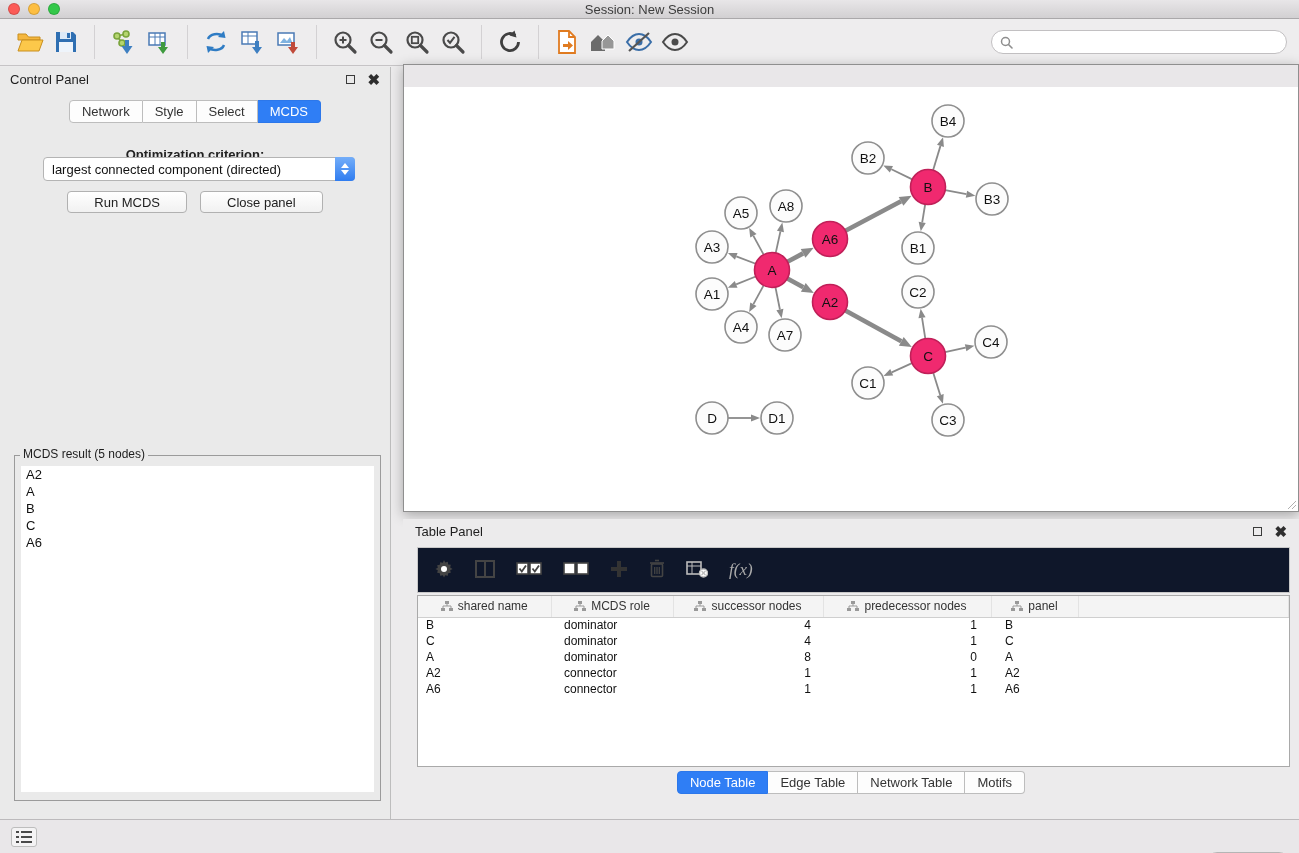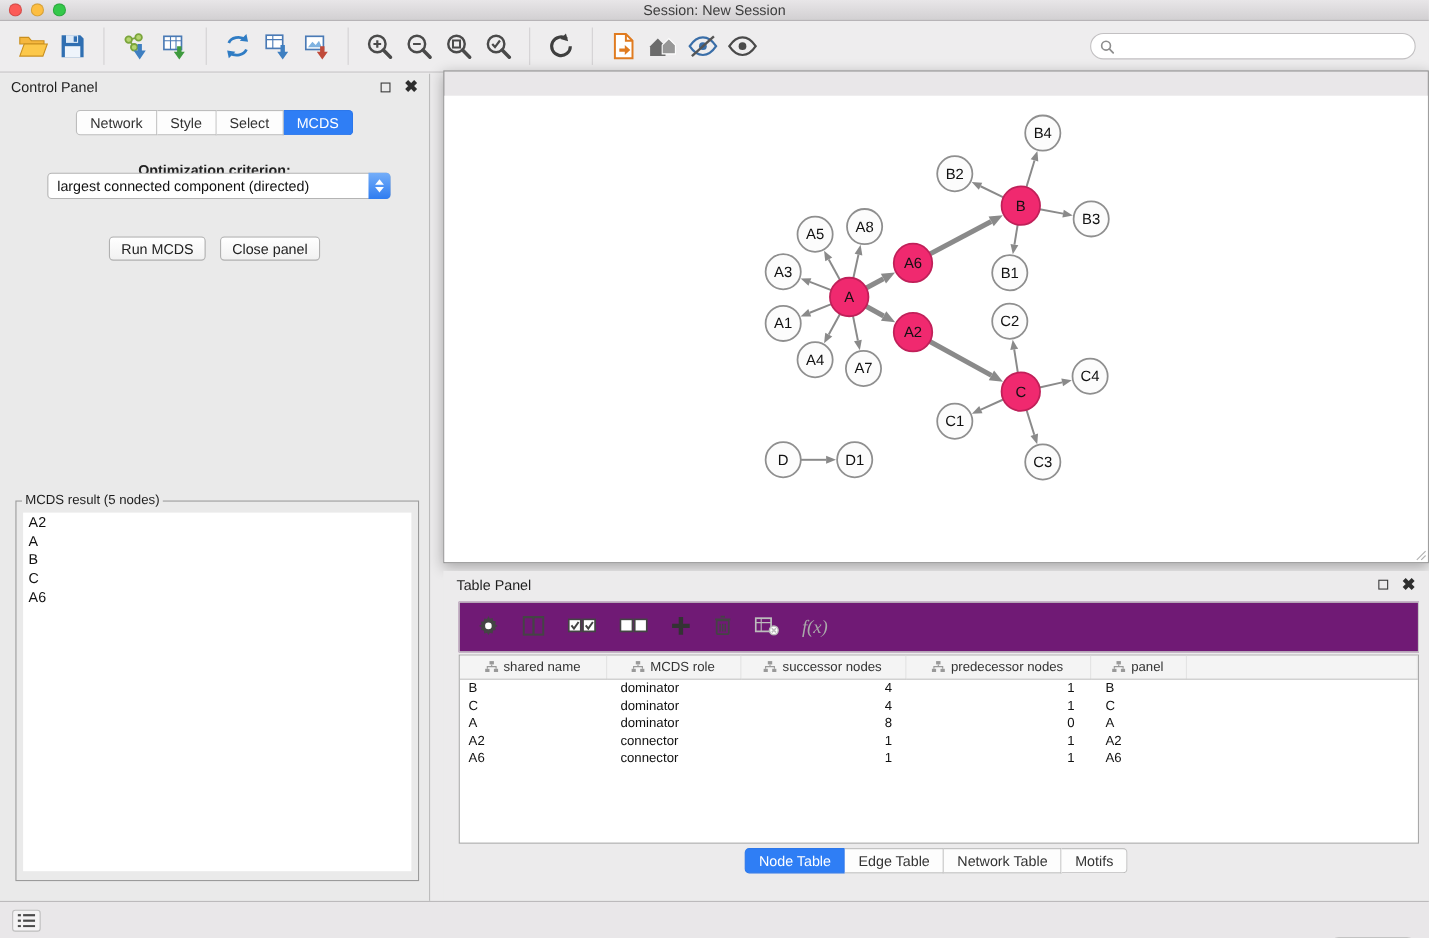--- a/index.html
+++ b/index.html
@@ -38,40 +38,40 @@
   .cp-tabs { margin-top:8px; }
   .opt-label { text-align:center; margin-top:24px; font-weight:bold; color:#222; }
   .dropdown { position:absolute; left:43px; top:90px; width:312px; height:24px; background:#fff;
     border:1px solid #b4b4b4; border-radius:4px; display:flex; align-items:center; }
   .dropdown .dd-text { flex:1; padding-left:8px; font-size:13px; color:#111; white-space:nowrap; overflow:hidden; }
   .dd-stepper { width:20px; height:24px; margin:-1px -1px -1px 0; border-radius:0 4px 4px 0;
     background:linear-gradient(#74aef9,#2f7cf0); display:flex; flex-direction:column; align-items:center; justify-content:center; gap:2px; }
   .tri-up { width:0; height:0; border-left:4px solid transparent; border-right:4px solid transparent; border-bottom:5px solid #fff; }
   .tri-down { width:0; height:0; border-left:4px solid transparent; border-right:4px solid transparent; border-top:5px solid #fff; }
   .btn-row { position:absolute; top:124px; left:0; width:100%; display:flex; justify-content:center; gap:13px; }
-  .mac-btn { height:22px; padding:0 10px; background:linear-gradient(#ffffff,#f1f1f1); border:1px solid #b1b1b1;
-    border-radius:4px; font-size:13px; color:#222; font-family:"Liberation Sans", sans-serif;margin-top:24px; }
+  .mac-btn { height:22px; padding:0 26px; background:linear-gradient(#ffffff,#f1f1f1); border:1px solid #b1b1b1;
+    border-radius:4px; font-size:13px; color:#222; font-family:"Liberation Sans", sans-serif; }
   .result-box { position:absolute; left:14px; right:9px; top:388px; bottom:18px; border:1px solid #9b9b9b; }
   .result-legend { position:absolute; top:-9px; left:5px; background:#eaeaea; padding:0 3px; font-size:12px; color:#1d1d1d; }
   .result-list { position:absolute; left:6px; right:6px; top:10px; bottom:8px; background:#fff; overflow:hidden; }
   .result-item { font-size:13px; padding:1px 0 1px 5px; color:#111; }
 
   
   .net-window { position:absolute; left:403px; top:64px; width:896px; height:448px;
     background:#e9e7e9; border:1px solid #8f8f8f; box-shadow:0 3px 12px rgba(0,0,0,.30); }
   .net-titlebar { position:relative; height:22px; background:linear-gradient(#eceaec,#dcdadc); border-bottom:1px solid #b3b1b3; }
   .net-titlebar .traffic { top:5px; left:9px; }
   .net-title { position:absolute; left:0; right:0; top:3px; text-align:center; font-size:13px; color:#2e2e2e; }
   .net-canvas { position:absolute; left:0; right:0; top:22px; bottom:0; background:#fff; }
   .net-canvas svg.graph { width:100%; height:100%; display:block; }
   .resize-grip { position:absolute; right:1px; bottom:1px; }
 
   
   .table-panel { position:absolute; left:403px; top:519px; right:0; bottom:34px; background:#ecebec; }
-  .tp-toolbar { position:absolute; left:14px; right:9px; top:28px; height:46px; background:#701a75;
+  .tp-toolbar { position:absolute; left:14px; right:9px; top:28px; height:46px; background:#0f172a;
     border:1px solid #c8c8c8; display:flex; align-items:center; gap:21px; padding:0 16px; }
   .fx-label { font-family:"Liberation Serif", serif; font-style:italic; font-size:17px; color:#aaa; }
   .table-wrap { position:absolute; left:14px; right:9px; top:76px; bottom:52px; background:#fff; border:1px solid #a9a9a9; overflow:hidden; }
   table.node-table { width:100%; border-collapse:collapse; table-layout:fixed; }
   .node-table th { height:21px; background:#f4f4f4; border-bottom:1px solid #cfcfcf; border-right:1px solid #e3e3e3;
     font-weight:normal; font-size:12px; color:#333; }
   .th-inner { display:flex; align-items:center; justify-content:center; gap:5px; }
   .node-table td { height:16px; font-size:12px; color:#111; white-space:nowrap; overflow:hidden; }
   td.c0 { padding-left:8px; } td.c1 { padding-left:13px; }
   td.c2 { text-align:right; padding-right:12px; } td.c3 { text-align:right; padding-right:14px; }

